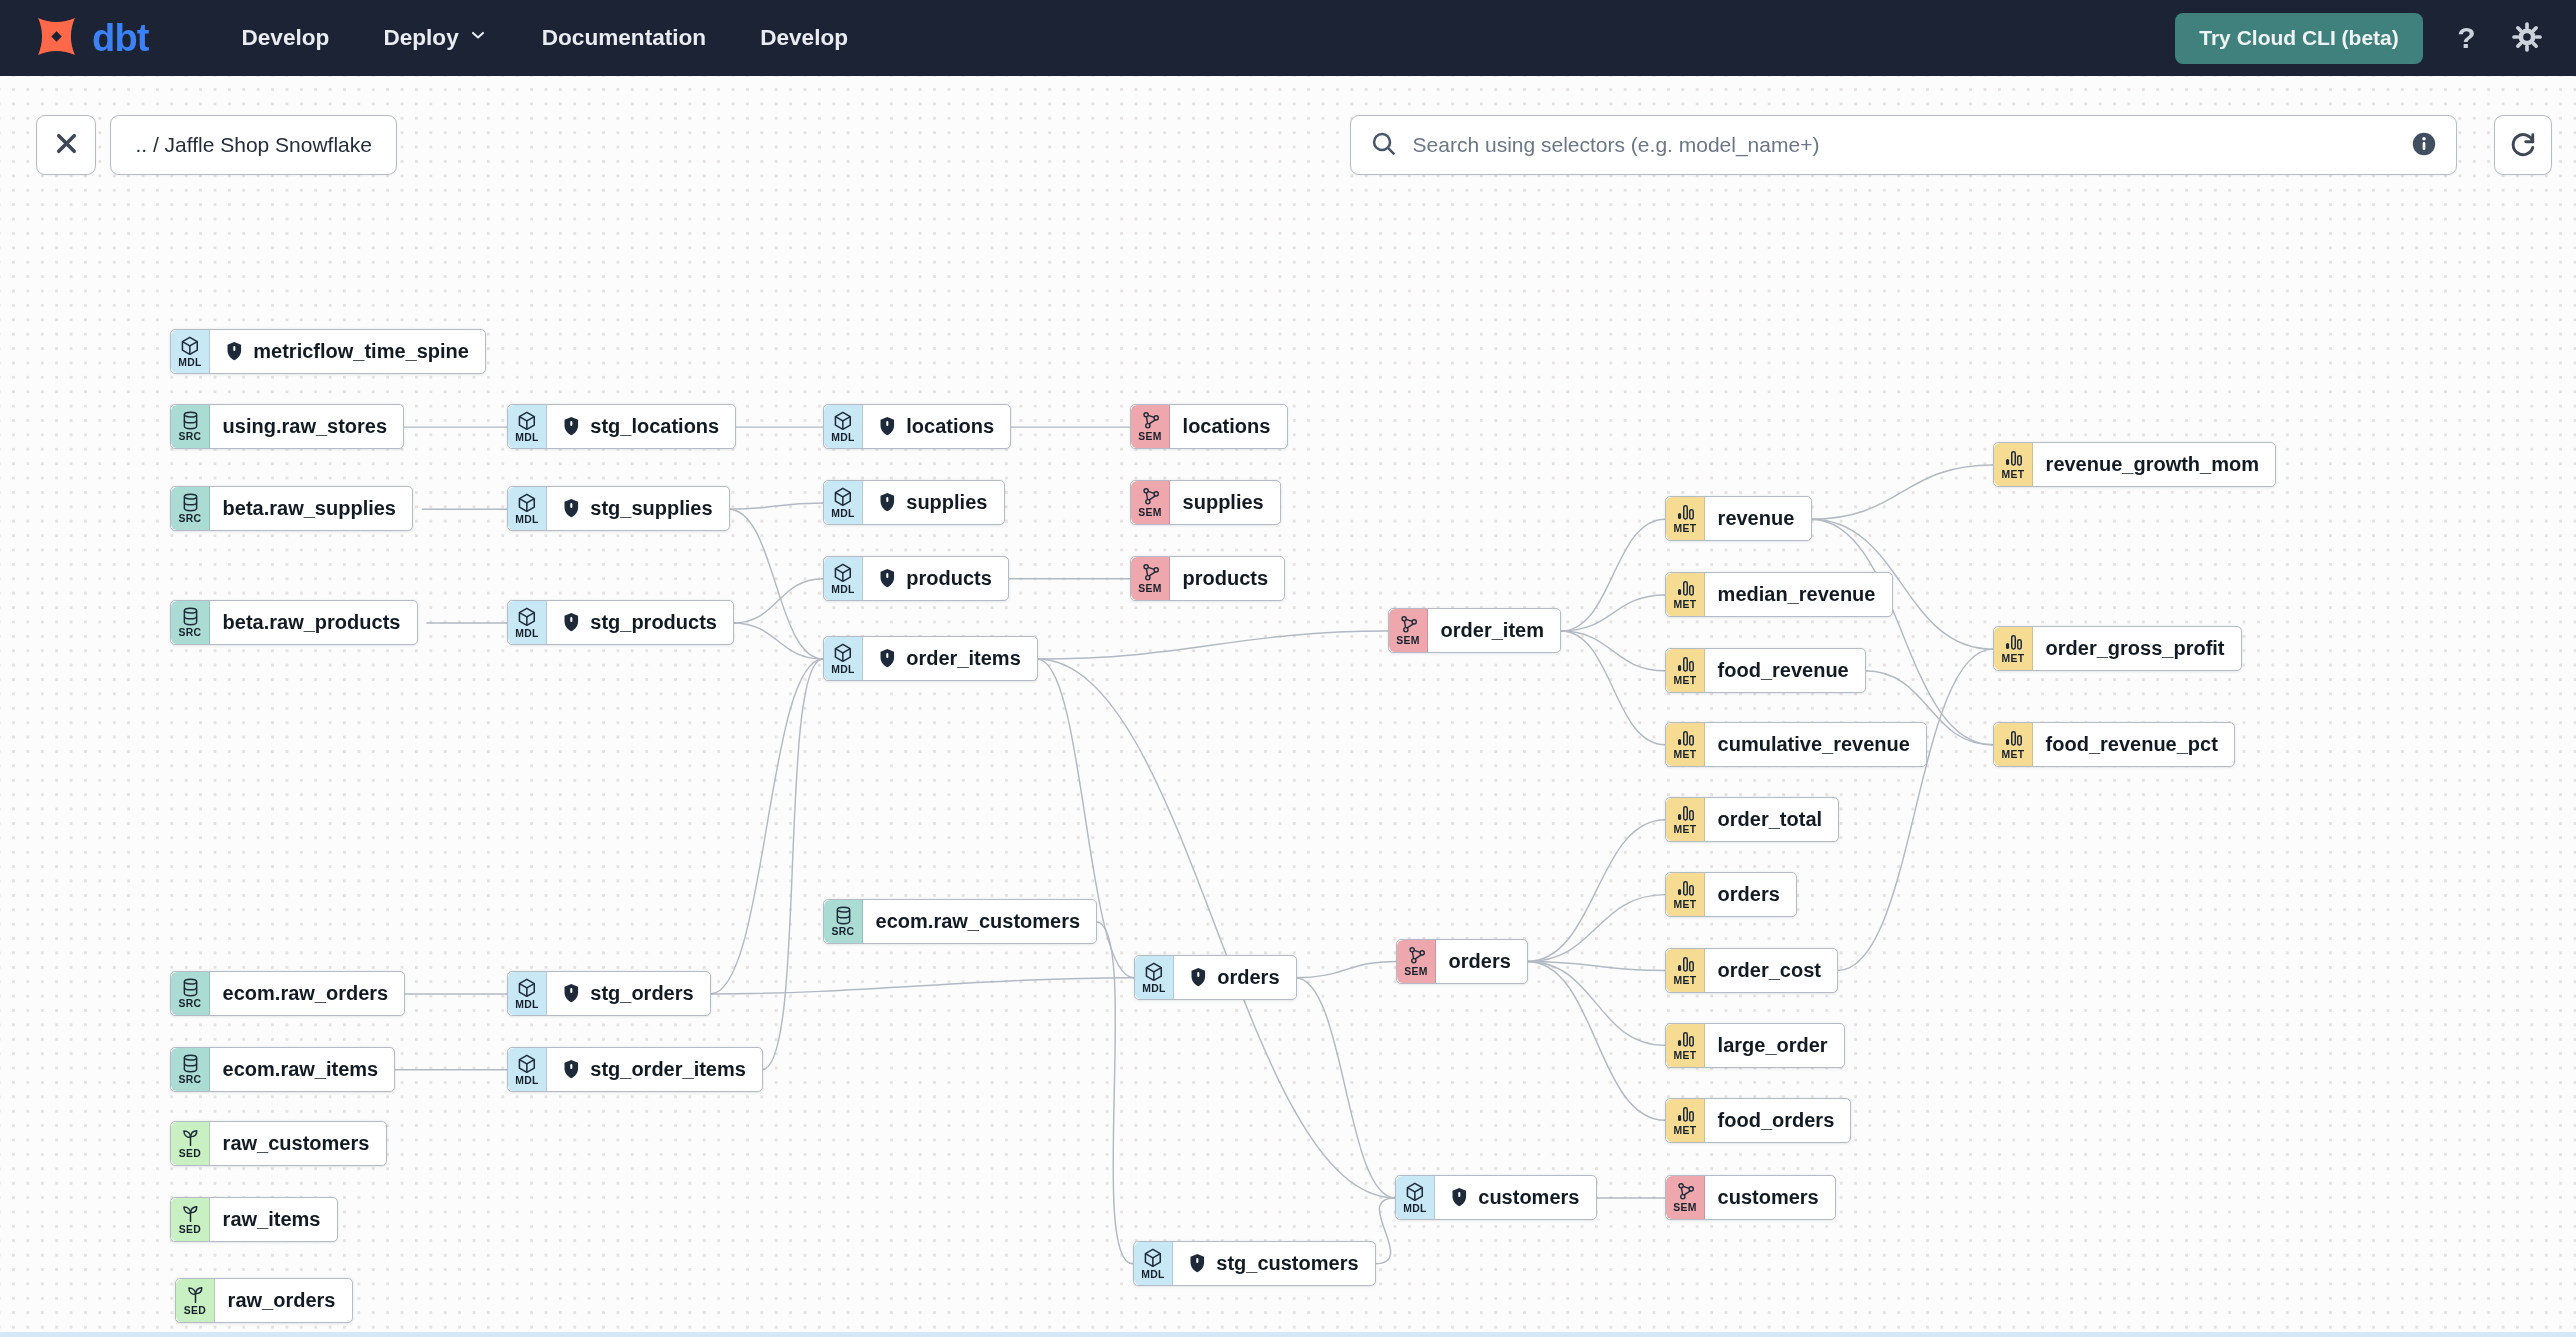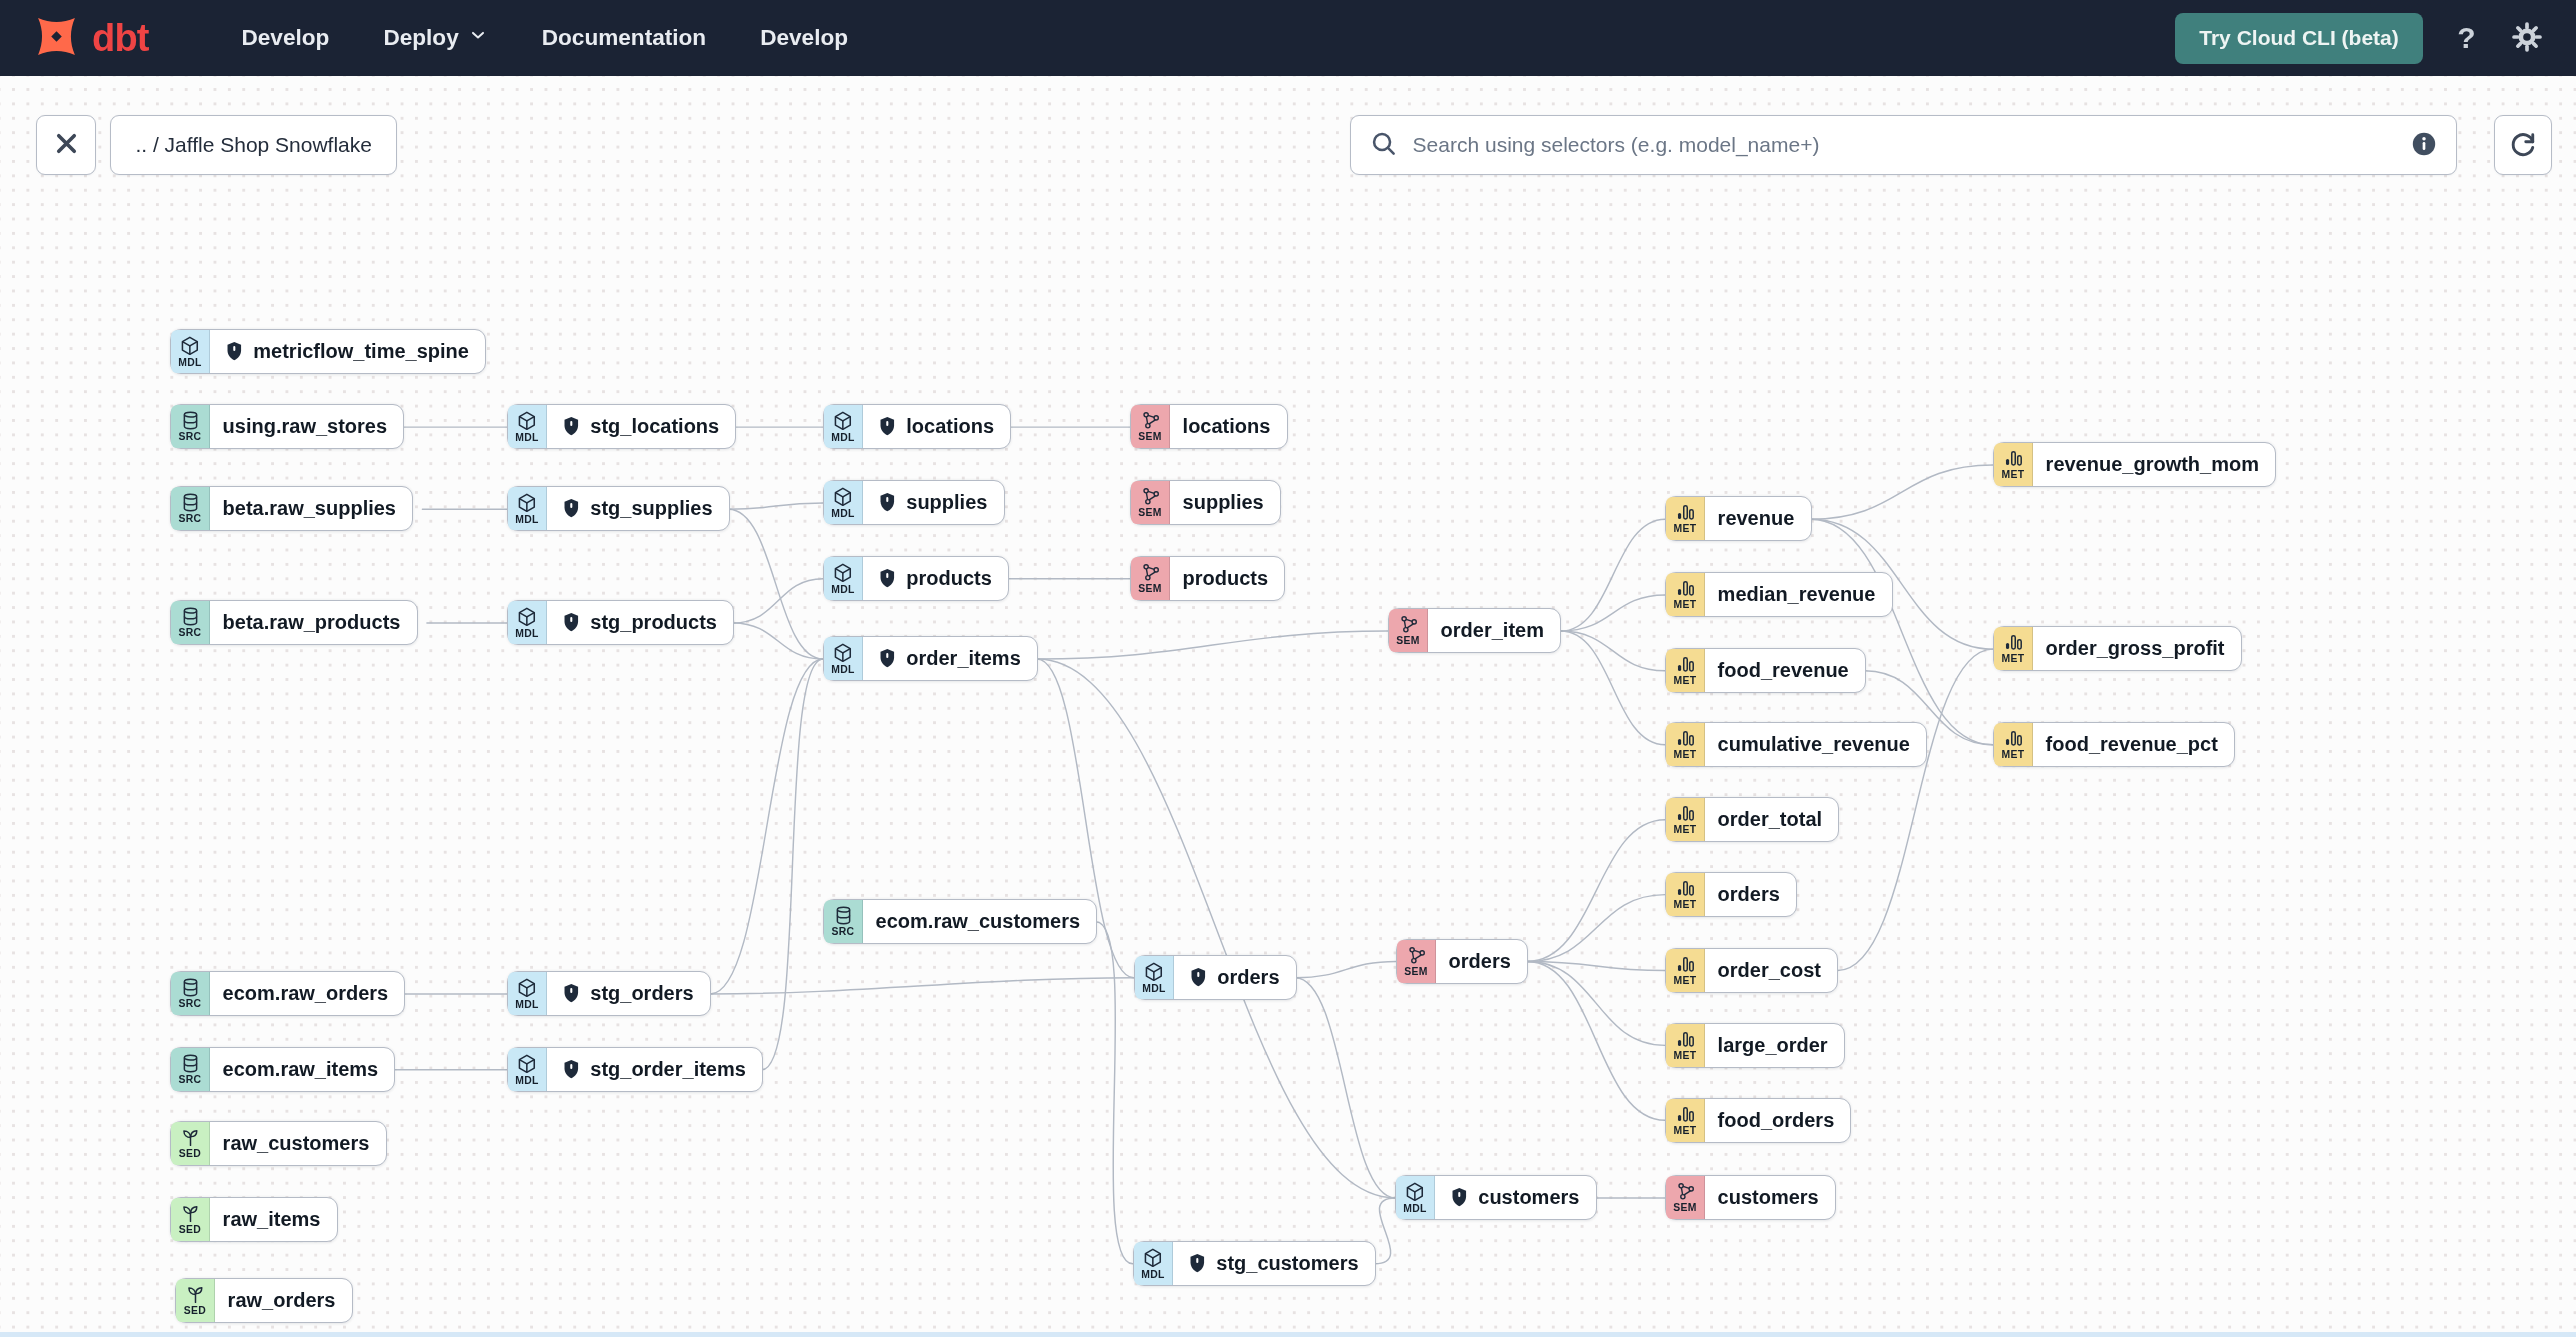--- a/index.html
+++ b/index.html
@@ -9,21 +9,21 @@
   
   .canvas{position:absolute;left:0;top:76px;right:0;bottom:0;background-color:#fcfcfc;
     background-image:radial-gradient(circle,#e7e2e2 1.4px,transparent 1.5px);
     background-size:14.4px 14.4px;background-position:6.3px 6.3px;}
   svg.edges{position:absolute;left:0;top:0;width:2576px;height:1338px;z-index:1;pointer-events:none;}
 
   
   .navbar{position:absolute;left:0;top:0;width:100%;height:76px;background:#1b2334;display:flex;
     align-items:center;padding:0 32.5px;box-sizing:border-box;z-index:10;}
   .brand{display:flex;align-items:center;gap:12.6px;margin-right:58px;}
-  .brand-text{color:#ef4444;font-size:38px;font-weight:bold;letter-spacing:-0.9px;line-height:1;}
+  .brand-text{color:#3b82f6;font-size:38px;font-weight:bold;letter-spacing:-0.9px;line-height:1;}
   .navlinks{display:flex;align-items:center;gap:54px;margin-left:35px;}
   .navlink{display:flex;align-items:center;gap:9px;color:#e9ecf1;font-size:22.6px;font-weight:bold;cursor:pointer;}
   .nav-right{margin-left:auto;display:flex;align-items:center;gap:34px;}
   .cli-btn{background:#40807d;color:#eef4f3;font-size:21px;font-weight:bold;border:none;border-radius:8.1px;
     padding:13.5px 24.4px;cursor:pointer;font-family:inherit;}
   .acct{display:flex;align-items:center;gap:13.5px;color:#e9ecf1;font-size:22.6px;}
   .acct .name{font-weight:bold;}
   .acct .sep{color:#7d8596;padding:0 3.6px;}
   .help{color:#ccd2da;font-size:30px;font-weight:bold;cursor:pointer;line-height:1;}
 
@@ -32,21 +32,21 @@
     box-shadow:0 0.9px 1.8px rgba(25,35,55,.05);z-index:8;display:flex;align-items:center;}
   .btn-close{left:36px;top:115px;width:60px;height:60px;justify-content:center;cursor:pointer;}
   .crumb{left:110px;top:115px;height:60px;padding:0 24.4px;font-size:21px;color:#242d3b;white-space:nowrap;}
   .searchbar{left:1350px;top:115px;width:1107px;height:60px;padding:0 18px;gap:12.6px;}
   .searchbar input{flex:1;border:none;outline:none;font-size:21px;color:#242d3b;font-family:inherit;background:transparent;}
   .searchbar input::placeholder{color:#6b7686;}
   .btn-refresh{left:2494px;top:115px;width:58px;height:60px;justify-content:center;cursor:pointer;}
 
   
   .node{position:absolute;height:45px;display:flex;align-items:stretch;background:#fff;border:1.4px solid #b5bbc6;
-    border-radius:11px;box-sizing:border-box;box-shadow:0 0.9px 2.7px rgba(20,30,50,.10);z-index:3;cursor:pointer;}
+    border-radius:5px;box-sizing:border-box;box-shadow:0 0.9px 2.7px rgba(20,30,50,.10);z-index:3;cursor:pointer;}
   .node .cell{width:38px;flex:0 0 38px;display:flex;flex-direction:column;align-items:center;justify-content:center;
     gap:0.9px;border-radius:6.3px 0 0 6.3px;border-right:0.9px solid rgba(20,30,50,.14);}
   .node .badge{font-size:10.4px;font-weight:bold;letter-spacing:0.3px;color:#16202c;line-height:1;}
   .node .body{display:flex;align-items:center;gap:8.1px;padding:0 16.2px 0 12.6px;font-size:20px;font-weight:bold;
     color:#121a24;white-space:nowrap;}
 
   .bottombar{position:absolute;left:0;bottom:0;width:100%;height:6.3px;background:#d6e8f7;z-index:9;}
 </style>
 </head>
 <body>

